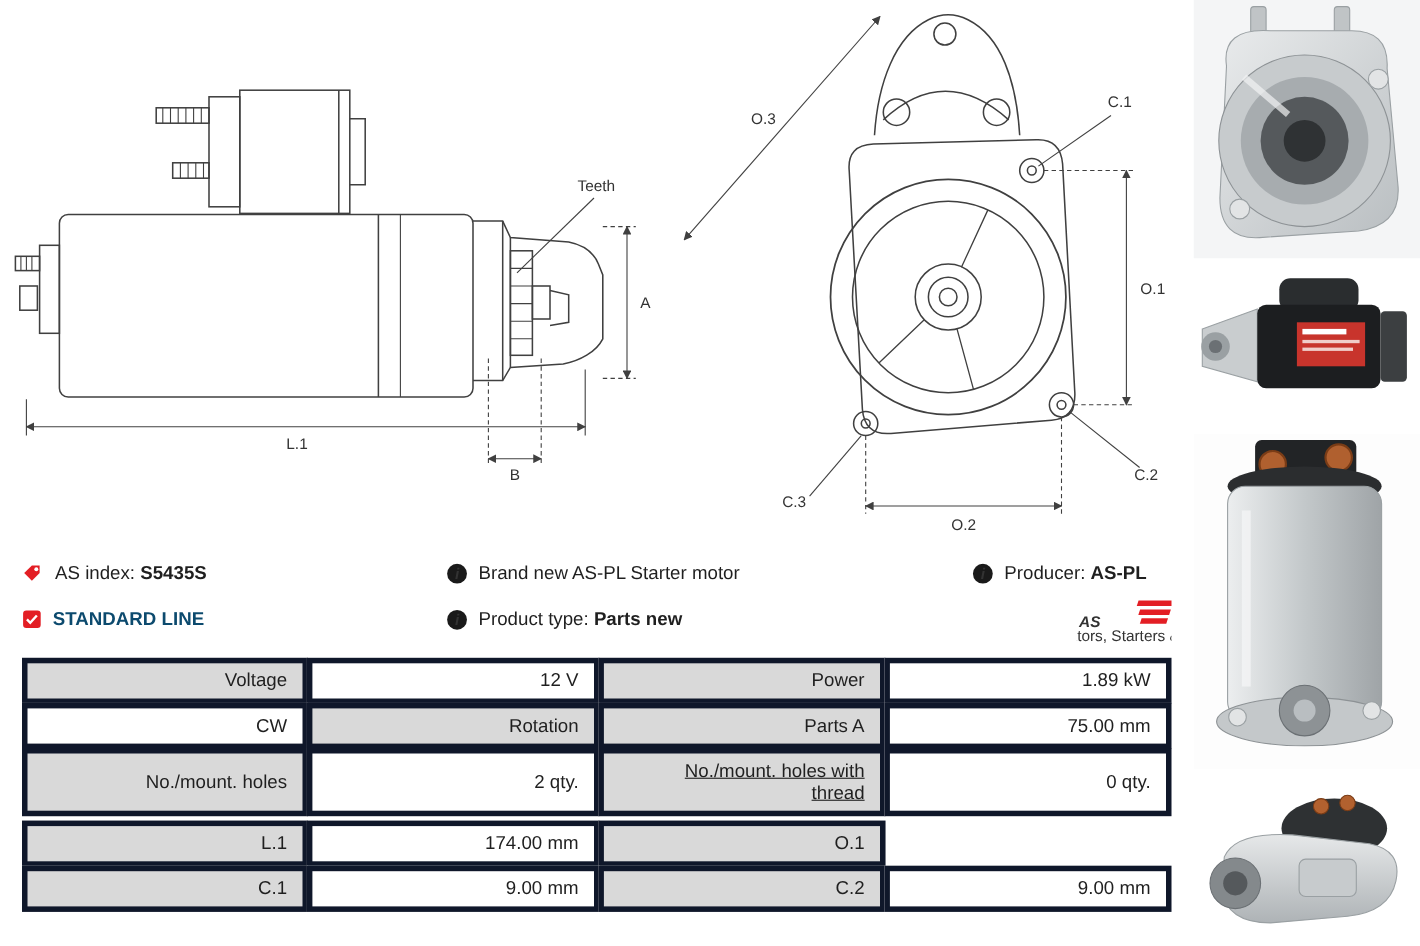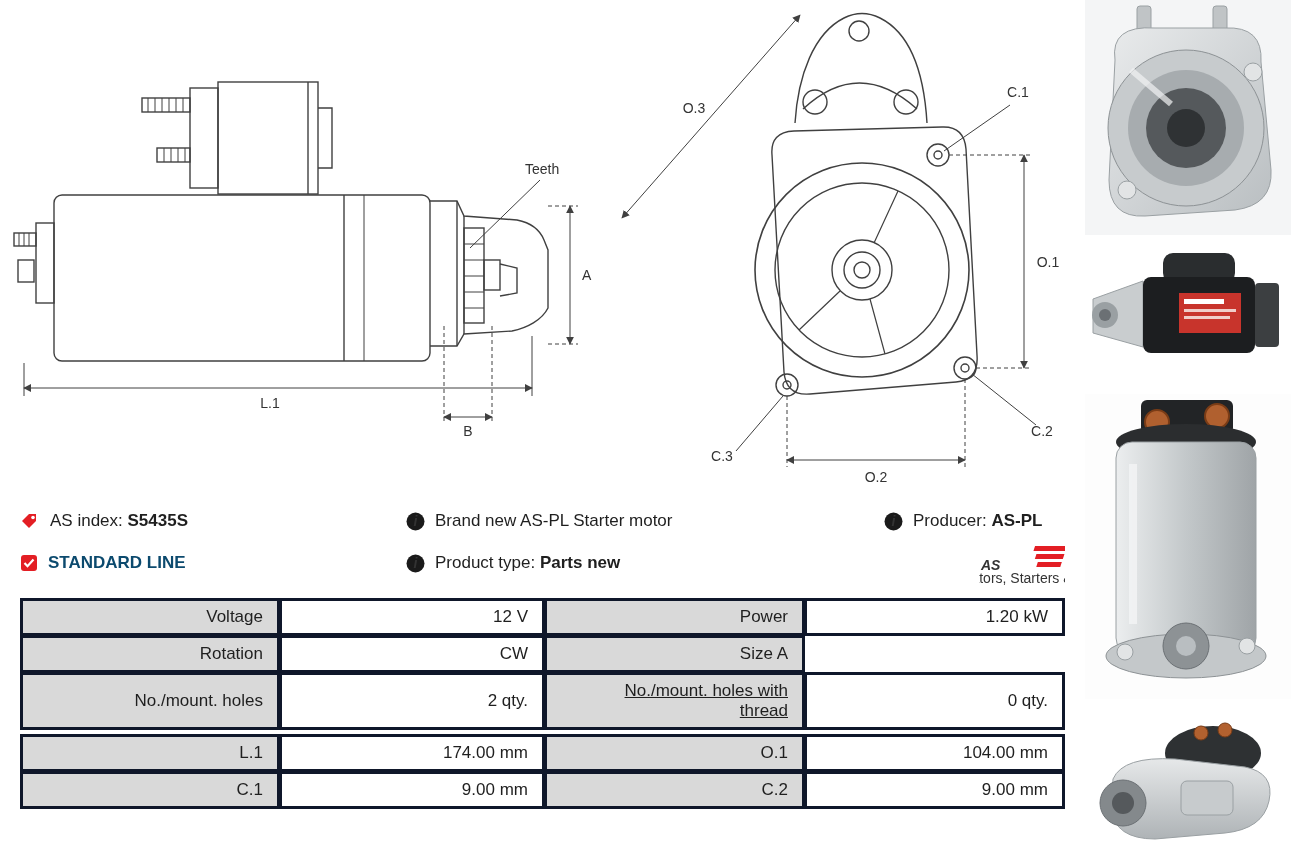--- a/index.html
+++ b/index.html
@@ -22,21 +22,21 @@
   .info-line .bold { font-weight:bold; }
   .standard-line { color:#0c4a6e; font-weight:bold; }
   .logo-line { justify-content:flex-end; }
   .lbl-val { white-space:nowrap; }
 
   
   .spec-table { position:absolute; left:20px; top:598px; width:1045px; }
   .spec-row { display:grid; grid-template-columns:260px 265px 260px 260px; }
   .spec-row + .spec-row { margin-top:-1px; }
   .group-gap { margin-top:4px !important; }
-  .cell { border:3px solid #0f172a; min-height:38px; padding:6px 14px; display:flex;
+  .cell { border:5px solid #0f172a; min-height:38px; padding:6px 14px; display:flex;
           align-items:center; justify-content:flex-end; text-align:right; font-size:17px; }
   .cell + .cell { margin-left:-1px; }
   .cell.label { background:#d9d9d9; }
   .cell.value { background:#fff;align-items:center; }
   .cell.narrow span { display:inline-block; max-width:178px;text-decoration:underline; }
 
   
   .photos { position:absolute; left:1085px; top:0; width:206px; height:860px; }
   .photo { width:206px; display:block; margin-bottom:2px; }
 </style>
@@ -231,32 +231,35 @@
       <div class="cell label">
           <span>Voltage</span>
         </div>
       <div class="cell value">
           <span>12 V</span>
         </div>
       <div class="cell label">
           <span>Power</span>
         </div>
       <div class="cell value">
-          <span>1.20 kW</span>
+          <span>1.89 kW</span>
         </div>
     </div>
     <div class="spec-row">
+      <div class="cell value">
+          <span>CW</span>
+        </div>
       <div class="cell label">
           <span>Rotation</span>
         </div>
-      <div class="cell value">
-          <span>CW</span>
-        </div>
-      <div class="cell label">
-          <span>Size A</span>
+      <div class="cell label">
+          <span>Parts A</span>
+        </div>
+      <div class="cell value">
+          <span>75.00 mm</span>
         </div>
     </div>
     <div class="spec-row">
       <div class="cell label">
           <span>No./mount. holes</span>
         </div>
       <div class="cell value">
           <span>2 qty.</span>
         </div>
       <div class="cell label narrow">
@@ -268,23 +271,20 @@
     </div>
     <div class="spec-row group-gap">
       <div class="cell label">
           <span>L.1</span>
         </div>
       <div class="cell value">
           <span>174.00 mm</span>
         </div>
       <div class="cell label">
           <span>O.1</span>
-        </div>
-      <div class="cell value">
-          <span>104.00 mm</span>
         </div>
     </div>
     <div class="spec-row">
       <div class="cell label">
           <span>C.1</span>
         </div>
       <div class="cell value">
           <span>9.00 mm</span>
         </div>
       <div class="cell label">

